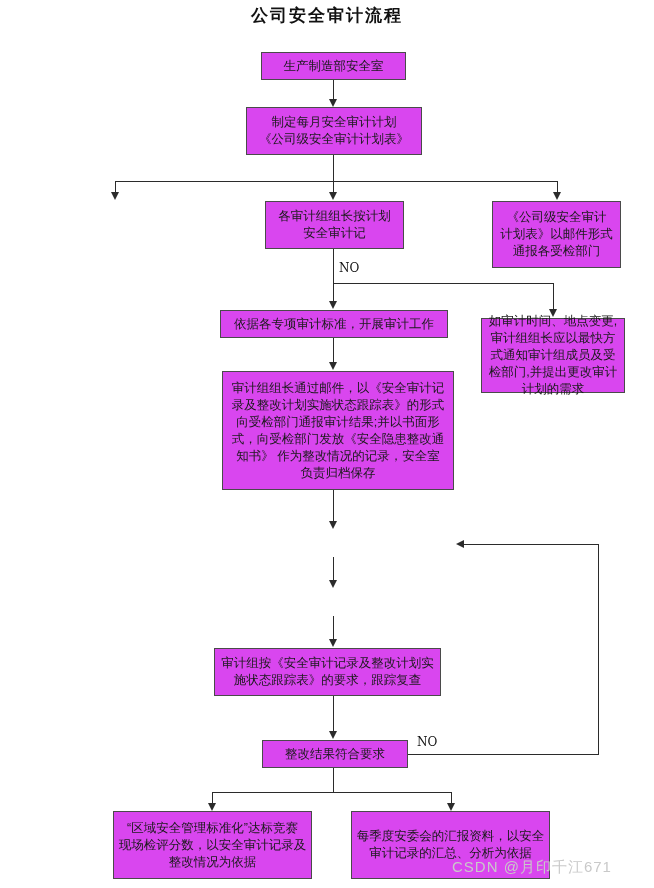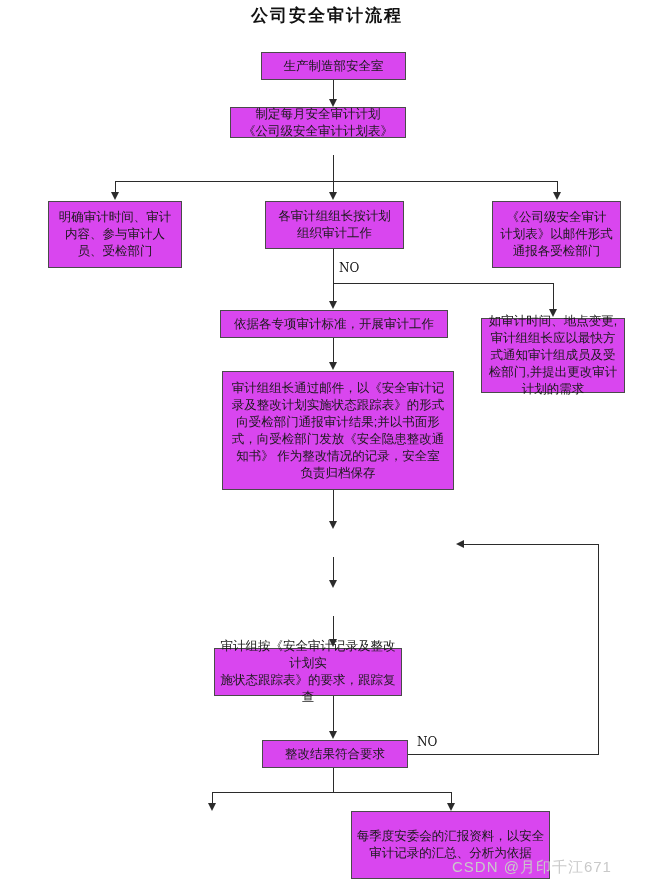--- a/index.html
+++ b/index.html
@@ -77,29 +77,26 @@
 </style>
 </head>
 <body>
 
 <div id="canvas">
 
   <div class="title">公司安全审计流程</div>
 
   <div class="node" style="left:261px;top:52px;width:145px;height:28px;">生产制造部安全室</div>
 
-  <div class="node" style="left:230px;top:107px;width:176px;height:31px;">制定每月安全审计计划
+  <div class="node" style="left:246px;top:107px;width:176px;height:48px;">制定每月安全审计计划
 《公司级安全审计计划表》</div>
 
-  <div class="node" style="left:48px;top:201px;width:134px;height:67px;">明确审计时间、审计
-内容、参与审计人
-员、受检部门</div>
 
   <div class="node" style="left:265px;top:201px;width:139px;height:48px;">各审计组组长按计划
-组织审计工作</div>
+安全审计记</div>
 
   <div class="node" style="left:492px;top:201px;width:129px;height:67px;">《公司级安全审计
 计划表》以邮件形式
 通报各受检部门</div>
 
   <div class="node" style="left:220px;top:310px;width:228px;height:28px;">依据各专项审计标准，开展审计工作</div>
 
   <div class="node" style="left:481px;top:318px;width:144px;height:75px;">如审计时间、地点变更,
 审计组组长应以最快方
 式通知审计组成员及受
@@ -108,25 +105,28 @@
 
   <div class="node" style="left:222px;top:371px;width:232px;height:119px;">审计组组长通过邮件，以《安全审计记
 录及整改计划实施状态跟踪表》的形式
 向受检部门通报审计结果;并以书面形
 式，向受检部门发放《安全隐患整改通
 知书》 作为整改情况的记录，安全室
 负责归档保存</div>
 
 
 
-  <div class="node" style="left:214px;top:648px;width:188px;height:48px;">审计组按《安全审计记录及整改计划实
+  <div class="node" style="left:214px;top:648px;width:227px;height:48px;">审计组按《安全审计记录及整改计划实
 施状态跟踪表》的要求，跟踪复查</div>
 
   <div class="node" style="left:262px;top:740px;width:146px;height:28px;">整改结果符合要求</div>
 
+  <div class="node" style="left:113px;top:811px;width:199px;height:68px;">“区域安全管理标准化”达标竞赛
+现场检评分数，以安全审计记录及
+整改情况为依据</div>
 
   <div class="node" style="left:351px;top:811px;width:199px;height:68px;">每季度安委会的汇报资料，以安全
 审计记录的汇总、分析为依据</div>
 
   <div class="line v" style="left:333px;top:80px;height:19px;"></div>
   <div class="arrow-down" style="left:328.5px;top:99px;"></div>
 
   <div class="line v" style="left:333px;top:155px;height:26px;"></div>
   <div class="line h" style="left:115px;top:181px;width:442px;"></div>
 

